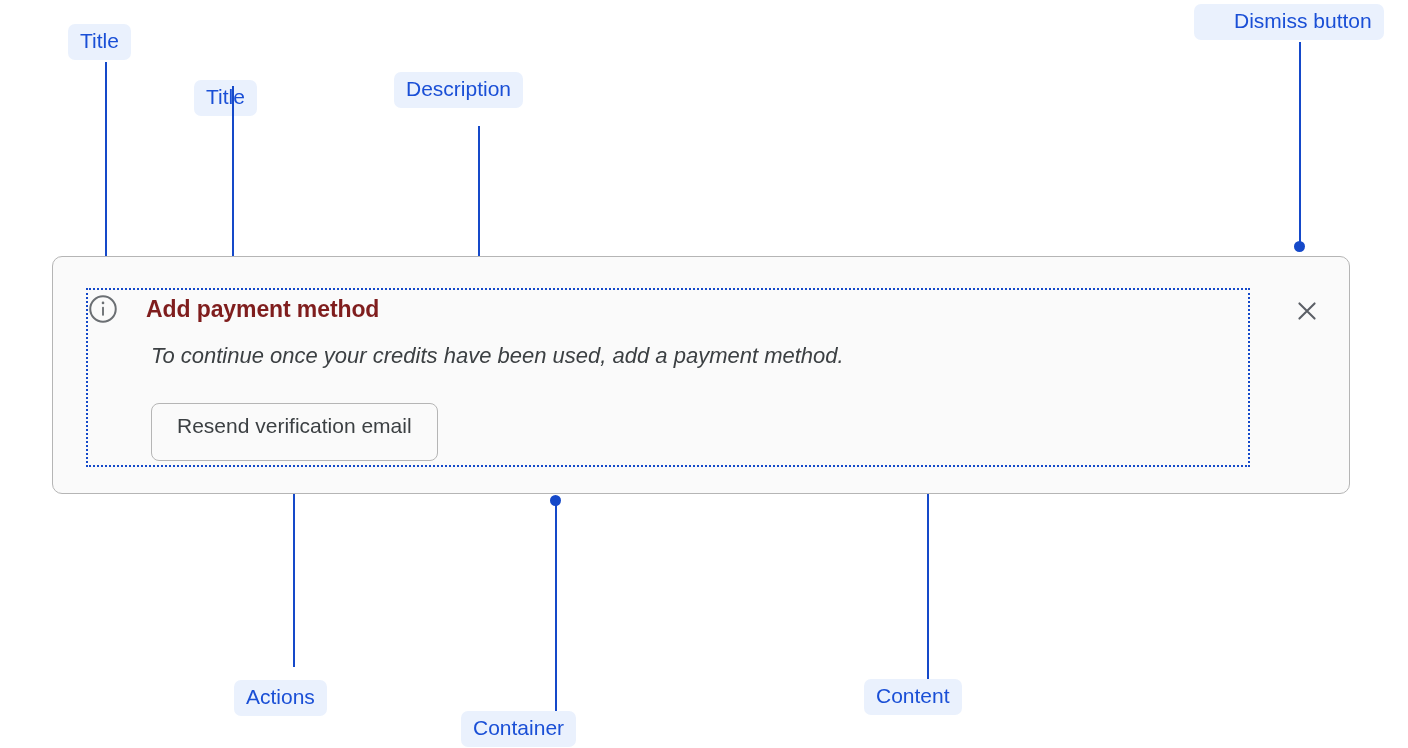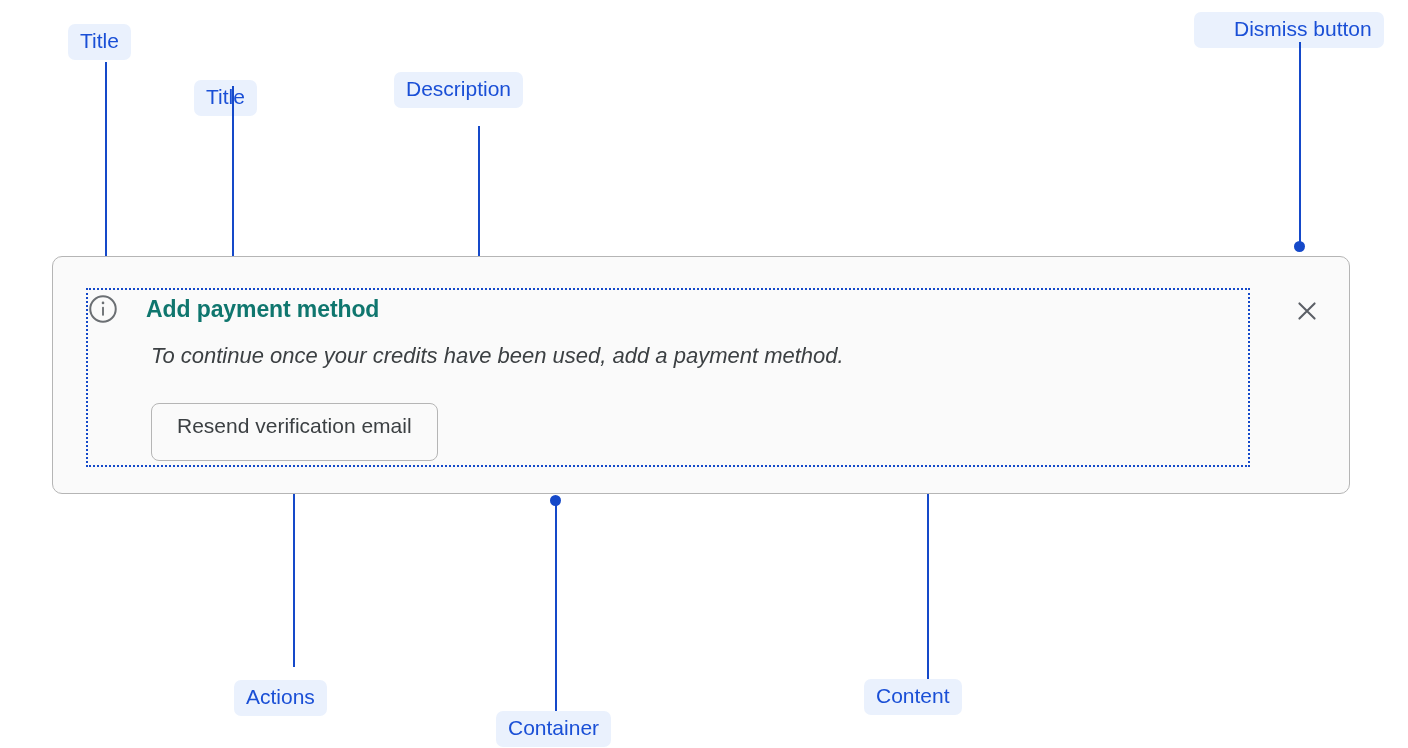--- a/index.html
+++ b/index.html
@@ -77,21 +77,21 @@
     width: 30px;
     height: 30px;
     display: block;
     flex: 0 0 auto;
   }
 
   .alert-title {
     margin-left: 28px;
     font-size: 23px;
     font-weight: 700;
-    color: #0f766e;
+    color: #7f1d1d;
     letter-spacing: -0.1px;
     white-space: nowrap;
   }
 
   .alert-desc {
     position: absolute;
     left: 63px;
     top: 53px;
     font-size: 22px;
     font-weight: 400;
@@ -141,29 +141,29 @@
 <div class="anno-dot" style="left:100px; top:266px;"></div>
 
 <div class="anno-badge" style="left:194px; top:60px;margin-top:20px;">Title</div>
 <div class="anno-line" style="left:232px; top:86px; height:203px;"></div>
 <div class="anno-dot" style="left:227px; top:283px;"></div>
 
 <div class="anno-badge" style="left:394px; top:72px;">Description</div>
 <div class="anno-line" style="left:478px; top:126px; height:206px;"></div>
 <div class="anno-dot" style="left:473px; top:326px;"></div>
 
-<div class="anno-badge" style="left:1194px; top:12px;padding-left:40px;">Dismiss button</div>
+<div class="anno-badge" style="left:1194px; top:4px;padding-left:40px;">Dismiss button</div>
 <div class="anno-line" style="left:1299px; top:42px; height:206px;"></div>
 <div class="anno-dot" style="left:1294px; top:241px;"></div>
 
 <div class="anno-badge" style="left:234px; top:667px;margin-top:13px;">Actions</div>
 <div class="anno-line" style="left:293px; top:460px; height:207px;"></div>
 <div class="anno-dot" style="left:288px; top:451px;"></div>
 
-<div class="anno-badge" style="left:496px; top:711px;">Container</div>
+<div class="anno-badge" style="left:461px; top:711px;">Container</div>
 <div class="anno-line" style="left:555px; top:504px; height:207px;"></div>
 <div class="anno-dot" style="left:550px; top:495px;"></div>
 
 <div class="anno-badge" style="left:864px; top:679px;">Content</div>
 <div class="anno-line" style="left:927px; top:471px; height:208px;"></div>
 <div class="anno-dot" style="left:922px; top:462px;"></div>
 
 <div class="alert-container">
 
   <div class="content-box">

